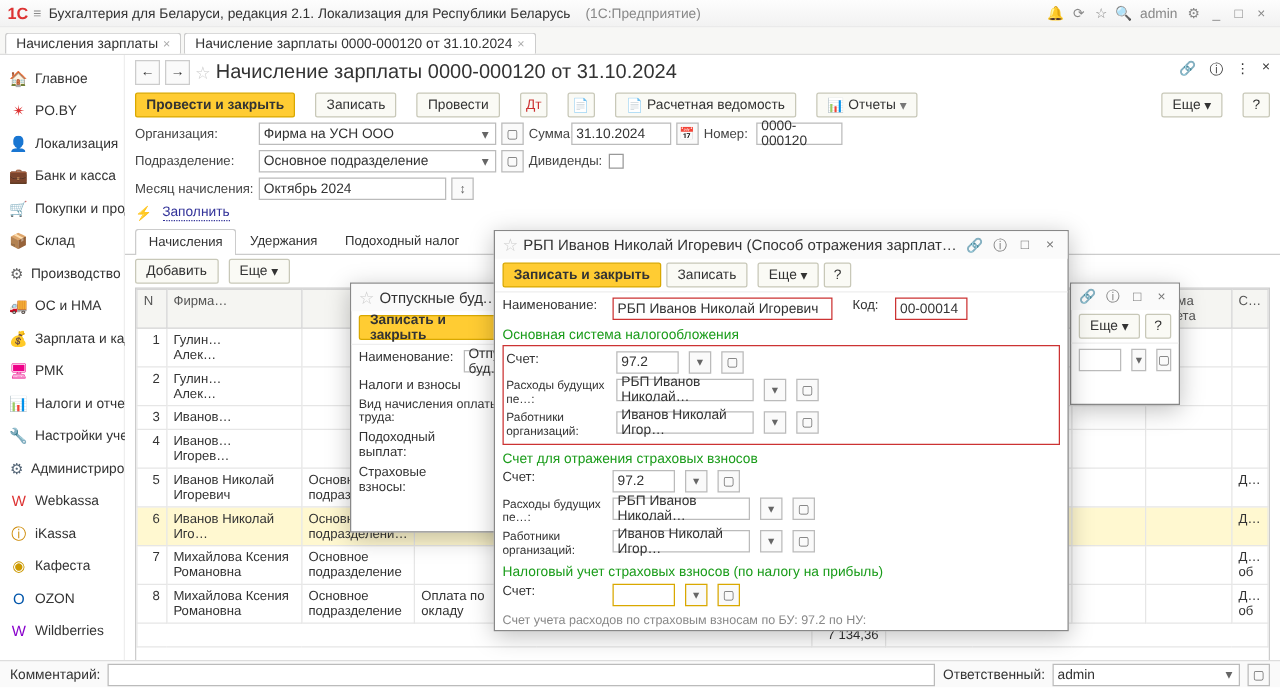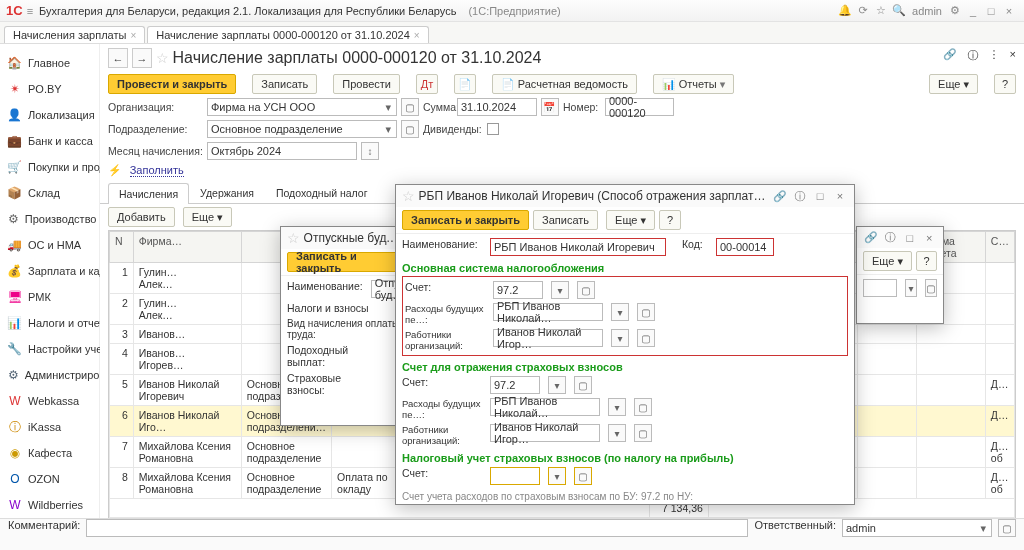--- a/index.html
+++ b/index.html
@@ -46,26 +46,26 @@
 
 .modal{position:absolute;background:#fff;border:1px solid #888;box-shadow:0 4px 18px rgba(0,0,0,.25)}
 .m-title{display:flex;align-items:center;gap:4px;padding:3px 6px;background:#fafafa}
 .m-title .t{flex:1;font-size:12px;white-space:nowrap;overflow:hidden;text-overflow:ellipsis}
 .m-title .mico{width:16px;text-align:center;color:#777;cursor:pointer}
 .m-toolbar{display:flex;align-items:center;gap:4px;padding:3px 6px;border-bottom:1px solid #eee}
 .m-body{padding:2px 6px}
 .m-row{display:flex;align-items:flex-start;gap:8px;padding:2px 0}
 .m-row label{width:92px;font-size:10.5px}
 .chk{width:12px;height:12px;border:1px solid #999;display:inline-block}
-.section-h{color:var(--green);font-size:11px;padding:4px 0 1px;font-weight:bold}
+.section-h{color:var(--green);font-size:11px;padding:4px 0 1px;font-weight:normal}
 .highlight-red .input, .highlight-red .picker{border-color:#cc3333}
 .box-red{border:1px solid #cc3333;padding:2px;margin:1px 0}
 .box-yellow .input,.box-yellow .picker{border-color:#d9a800}
 .hint{color:#888;font-size:10px;padding-top:4px}
-.footer{position:absolute;bottom:0;left:0;right:0;height:32px;border-top:1px solid #ddd;display:flex;align-items:flex-start;gap:6px;padding:0 8px;background:#fafafa}
+.footer{position:absolute;bottom:0;left:0;right:0;height:22px;border-top:1px solid #ddd;display:flex;align-items:center;gap:6px;padding:0 8px;background:#fafafa}
 .footer .input{flex:1}
 .win-controls{position:absolute;top:4px;right:8px;color:#999;font-size:11px;display:flex;gap:10px}
 .win-controls .c{cursor:pointer}
 </style>
 </head>
 <body>
 
 <div class="titlebar">
   <span class="logo">1С</span>
   <span class="burger">≡</span>

